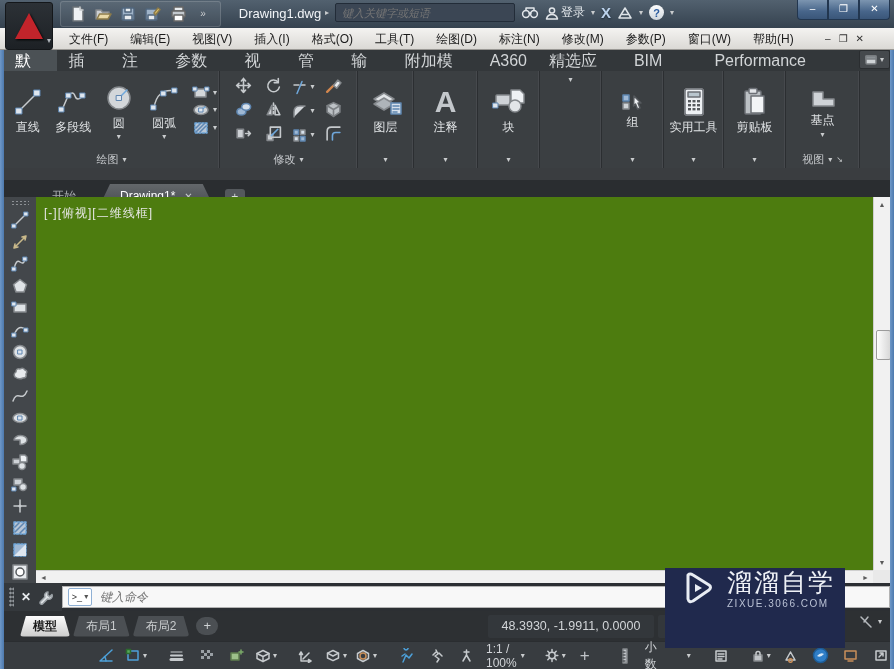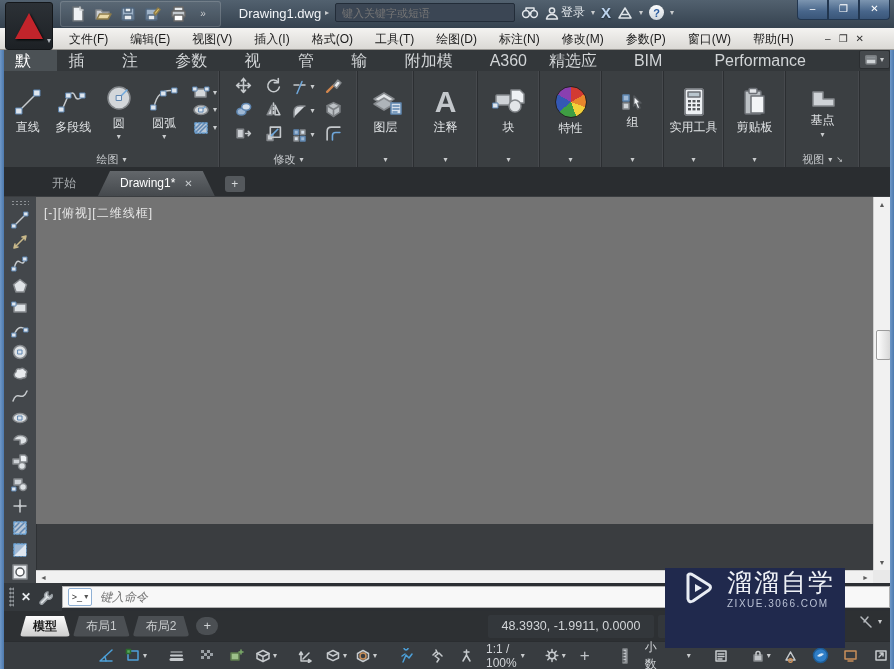--- a/index.html
+++ b/index.html
@@ -22,21 +22,21 @@
   #applogo .pyr{width:0;height:0;border-left:14px solid transparent;border-right:14px solid transparent;
     border-bottom:26px solid #c2242b;filter:drop-shadow(1px 1px 1px #000)}
   #applogo .dd{position:absolute;right:1px;bottom:4px;color:#aeb4ba}
   #qat{margin-left:60px;display:flex;align-items:center;gap:3px;background:rgba(255,255,255,.06);
     border:1px solid rgba(255,255,255,.15);border-radius:3px;padding:1px 6px;height:22px}
   .qbtn{width:22px;height:20px;display:flex;align-items:center;justify-content:center;border-radius:2px}
   #wintitle{position:absolute;left:190px;top:0;width:180px;height:28px;line-height:28px;
     text-align:center;font-size:13px;color:#f2f5f8}
   #tb-right{position:absolute;left:325px;top:3px;display:flex;align-items:center;gap:6px}
   #searchbox{width:166px;height:17px;background:#3b4654;border:1px solid #222c38;border-radius:2px;
-    color:#97a3b0;font-size:11px;padding:0 6px;outline:none}
+    color:#97a3b0;font-style:italic;font-size:11px;padding:0 6px;outline:none}
   .tbico{display:flex;align-items:center;gap:2px;color:#dfe4e8;font-size:12px}
   #xchg{font-weight:bold;color:#bcd2ec;font-size:15px;text-shadow:0 1px 2px #1a2735}
   #helpc{width:15px;height:15px;border-radius:50%;background:linear-gradient(#fdfdfd,#cfd6dd);
     color:#2a5b9e;font-weight:bold;font-size:11px;display:flex;align-items:center;justify-content:center}
   #winbtns{position:absolute;right:4px;top:0;display:flex}
   .wbtn{width:29px;height:19px;background:linear-gradient(#7c95b0,#47658a 60%,#3a5679);
     border:1px solid #22364f;border-top:none;color:#fff;font-size:10px;line-height:18px;text-align:center}
   .wbtn:first-child{border-bottom-left-radius:4px}
   .wbtn:last-child{border-bottom-right-radius:4px}
 
@@ -68,35 +68,35 @@
   .scol{display:flex;flex-direction:column;gap:3px;margin-left:4px}
   .sbtn{display:flex;align-items:center;gap:3px}
   #modgrid{display:grid;grid-template-columns:repeat(4,30px);grid-auto-rows:24px;align-items:center;justify-items:center}
   .bigpanel .rbody{flex-direction:column;gap:2px;color:#e0e3e5;font-size:12px}
   .colorwheel{width:30px;height:30px;border-radius:50%;border:1px solid #222;
     background:conic-gradient(#d23a32 0 60deg,#e8862c 60deg 110deg,#f3d03a 110deg 160deg,
       #3f9e43 160deg 230deg,#3458b5 230deg 300deg,#8a3fb0 300deg 360deg)}
   .bigletter{font-size:30px;color:#c3c7cb;line-height:30px;font-weight:bold}
 
   
-  #filetabs{left:4px;top:167px;width:886px;height:29px;background:#2a2d30;display:flex;align-items:flex-end;padding-left:26px;box-sizing:border-box}
+  #filetabs{left:4px;top:180px;width:886px;height:29px;background:#2a2d30;display:flex;align-items:flex-end;padding-left:26px;box-sizing:border-box}
   .ftab{height:25px;line-height:25px;font-size:12px;color:#a9adb0;padding:0 22px;
     clip-path:polygon(12px 0,calc(100% - 12px) 0,100% 100%,0 100%)}
   .ftab.active{background:linear-gradient(#63676b,#45494d);color:#fff;display:flex;align-items:center;gap:9px}
   .ftab.active .x{font-size:10px;color:#c6cacd}
   #newtab{width:20px;height:16px;margin:0 0 4px 10px;background:#54585c;border-radius:3px;
     color:#d6d9db;font-size:12px;line-height:16px;text-align:center}
 
   
   #drawtoolbar{left:4px;top:197px;width:32px;height:386px;background:#43474b;border-right:1px solid #2e3134;
     display:flex;flex-direction:column;align-items:center}
   #tbgrip{width:18px;height:7px;margin:3px 0 2px;
     background-image:radial-gradient(#8d9195 1px,transparent 1.2px);background-size:4px 3px}
   .ltbtn{width:26px;height:23px;display:flex;align-items:center;justify-content:center}
-  #canvas{left:36px;top:197px;width:837px;height:327px;background:#737373}
+  #canvas{left:36px;top:197px;width:837px;height:373px;background:#4d7c0f}
   #vplabel{position:absolute;left:8px;top:8px;color:#e8e8e8;font-size:12px;letter-spacing:1px}
   
   #vscroll{left:873px;top:197px;width:17px;height:373px;background:#f1f1f1;border-left:1px solid #cfcfcf;box-sizing:border-box}
   #vscroll .arr,#hscroll .arr{color:#5a5a5a;font-size:7px;text-align:center;height:15px;line-height:15px}
   #vthumb{position:absolute;left:2px;top:133px;width:13px;height:28px;border:1px solid #9b9b9b;border-radius:2px;
     background:linear-gradient(90deg,#fdfdfd,#d8d8d8)}
   #hscroll{left:36px;top:570px;width:837px;height:13px;background:#f1f1f1;border-top:1px solid #cfcfcf;box-sizing:border-box;display:flex;align-items:center;justify-content:space-between}
   #hscroll .arr{width:15px;height:13px;line-height:13px}
   #hthumb{position:absolute;left:722px;top:1px;width:26px;height:10px;border:1px solid #9b9b9b;border-radius:2px;
     background:linear-gradient(#fdfdfd,#d8d8d8)}
@@ -452,24 +452,20 @@
           <rect class="grip" x="2" y="16" width="5" height="5"></rect>
         </svg>
       <span>块</span>
     </div>
     <div class="rfoot">
         <span class="dd">▾</span>
       </div>
   </div>
 
   <div class="rpanel bigpanel" style="width:62px">
-    <div class="rbody">
-      <div class="colorwheel"></div>
-      <span>特性</span>
-    </div>
     <div class="rfoot">
         <span class="dd">▾</span>
       </div>
   </div>
 
   <div class="rpanel bigpanel" style="width:62px">
     <div class="rbody">
       <svg width="26" height="20" viewBox="0 0 26 20">
           <rect x="3" y="3" width="6" height="6" style="fill:#9fb8d4;stroke:#5f86b0"></rect>
           <rect x="3" y="11" width="6" height="6" style="fill:#cfd3d7;stroke:#84888c"></rect>

